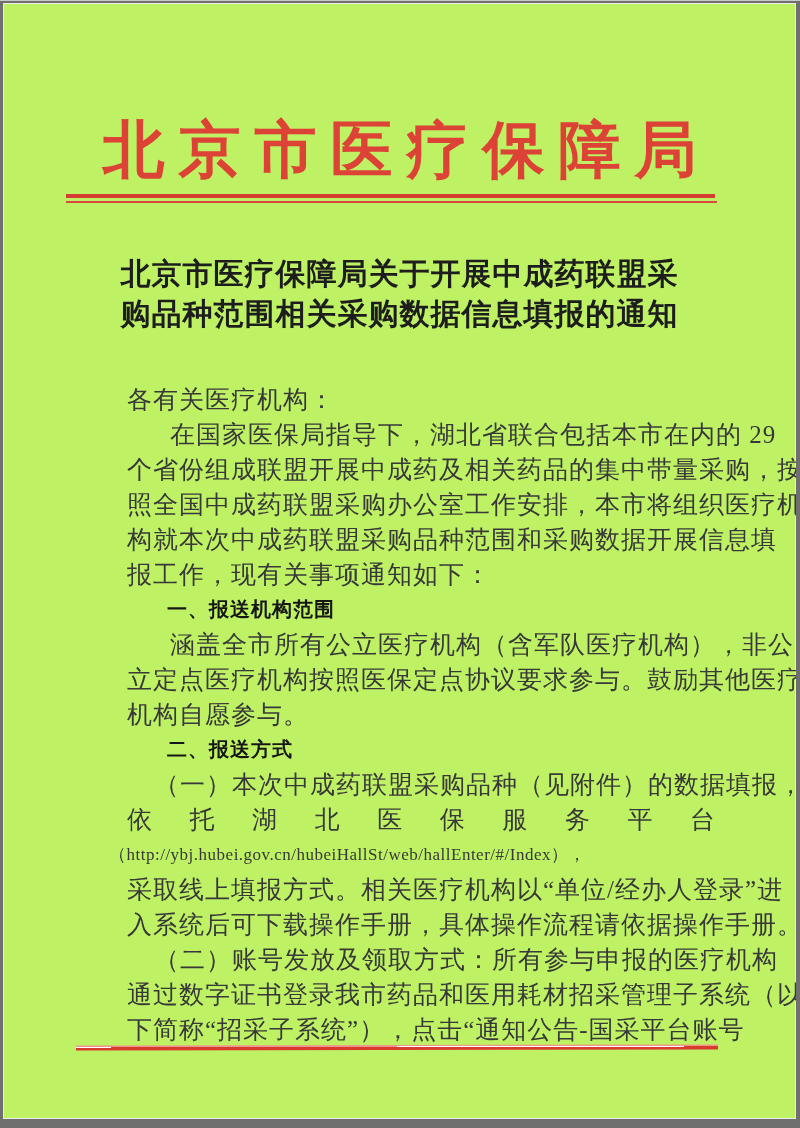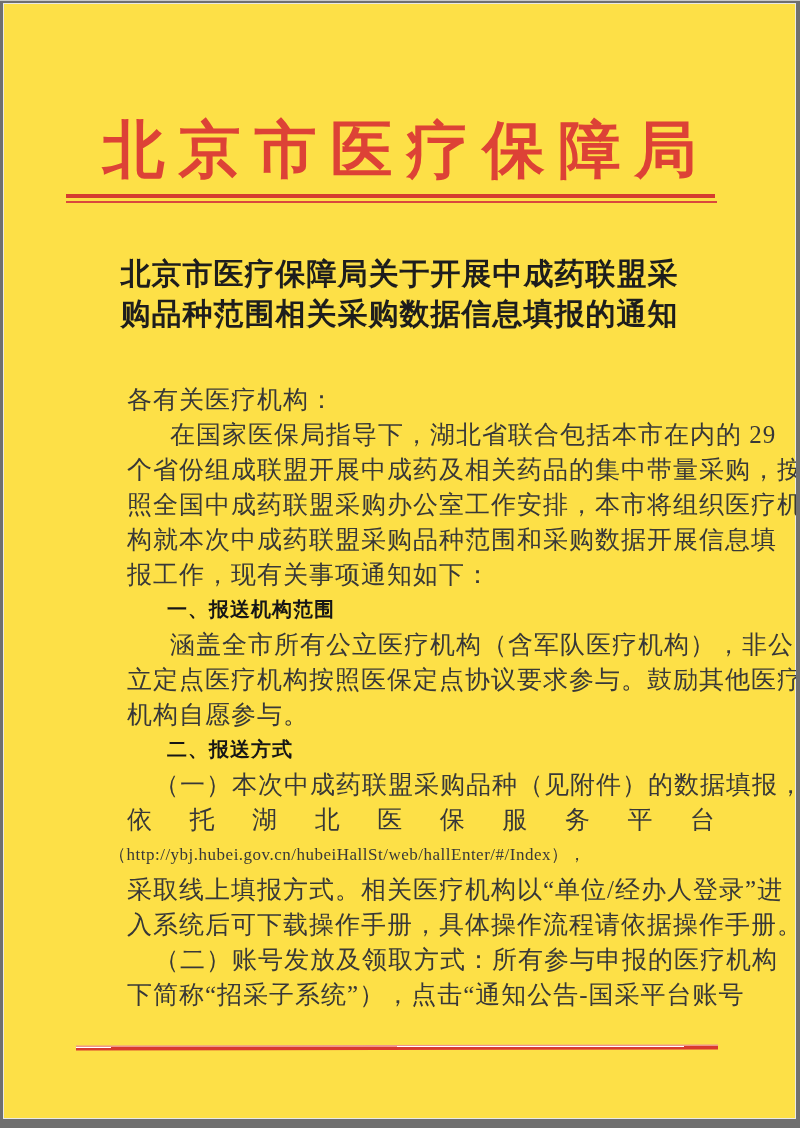--- a/index.html
+++ b/index.html
@@ -9,21 +9,21 @@
     position:relative;
     width:800px; height:1128px;
     background:#6f6f6f;
     padding:2px 4px 9px 3px;
     font-family:"Liberation Serif","DejaVu Serif",serif;
   }
   .frame { border-top:1px solid #c9c9c9; }
   .page {
     position:relative;
     width:100%; height:100%;
-    background:#fde047;
+    background:#bef264;
     box-shadow: inset 0 0 0 1px #e9e9e7;
     overflow:hidden;
   }
 
   
   .agency {
     position:absolute; top:108px; left:0; right:0;
     text-align:center;
     font-family:"Liberation Serif","DejaVu Serif",serif;
     font-weight:700;
@@ -117,19 +117,20 @@
         <div class="line t-para">涵盖全市所有公立医疗机构（含军队医疗机构），非公</div>
         <div class="line t-justify">立定点医疗机构按照医保定点协议要求参与。鼓励其他医疗</div>
         <div class="line">机构自愿参与。</div>
         <div class="line t-heading">二、报送方式</div>
         <div class="line t-paren">（一）本次中成药联盟采购品种（见附件）的数据填报，</div>
         <div class="line t-spread">依托湖北医保服务平台</div>
         <div class="line t-url">（http://ybj.hubei.gov.cn/hubeiHallSt/web/hallEnter/#/Index），</div>
         <div class="line t-justify">采取线上填报方式。相关医疗机构以“单位/经办人登录”进</div>
         <div class="line">入系统后可下载操作手册，具体操作流程请依据操作手册。</div>
         <div class="line t-paren">（二）账号发放及领取方式：所有参与申报的医疗机构</div>
+        <div class="line t-justify">通过数字证书登录我市药品和医用耗材招采管理子系统（以</div>
         <div class="line t-justify">下简称“招采子系统”），点击“通知公告-国采平台账号</div>
       </div>
 
     <div class="footer-rule"></div>
 
   </div>
 </div>
 
 </body></html>

